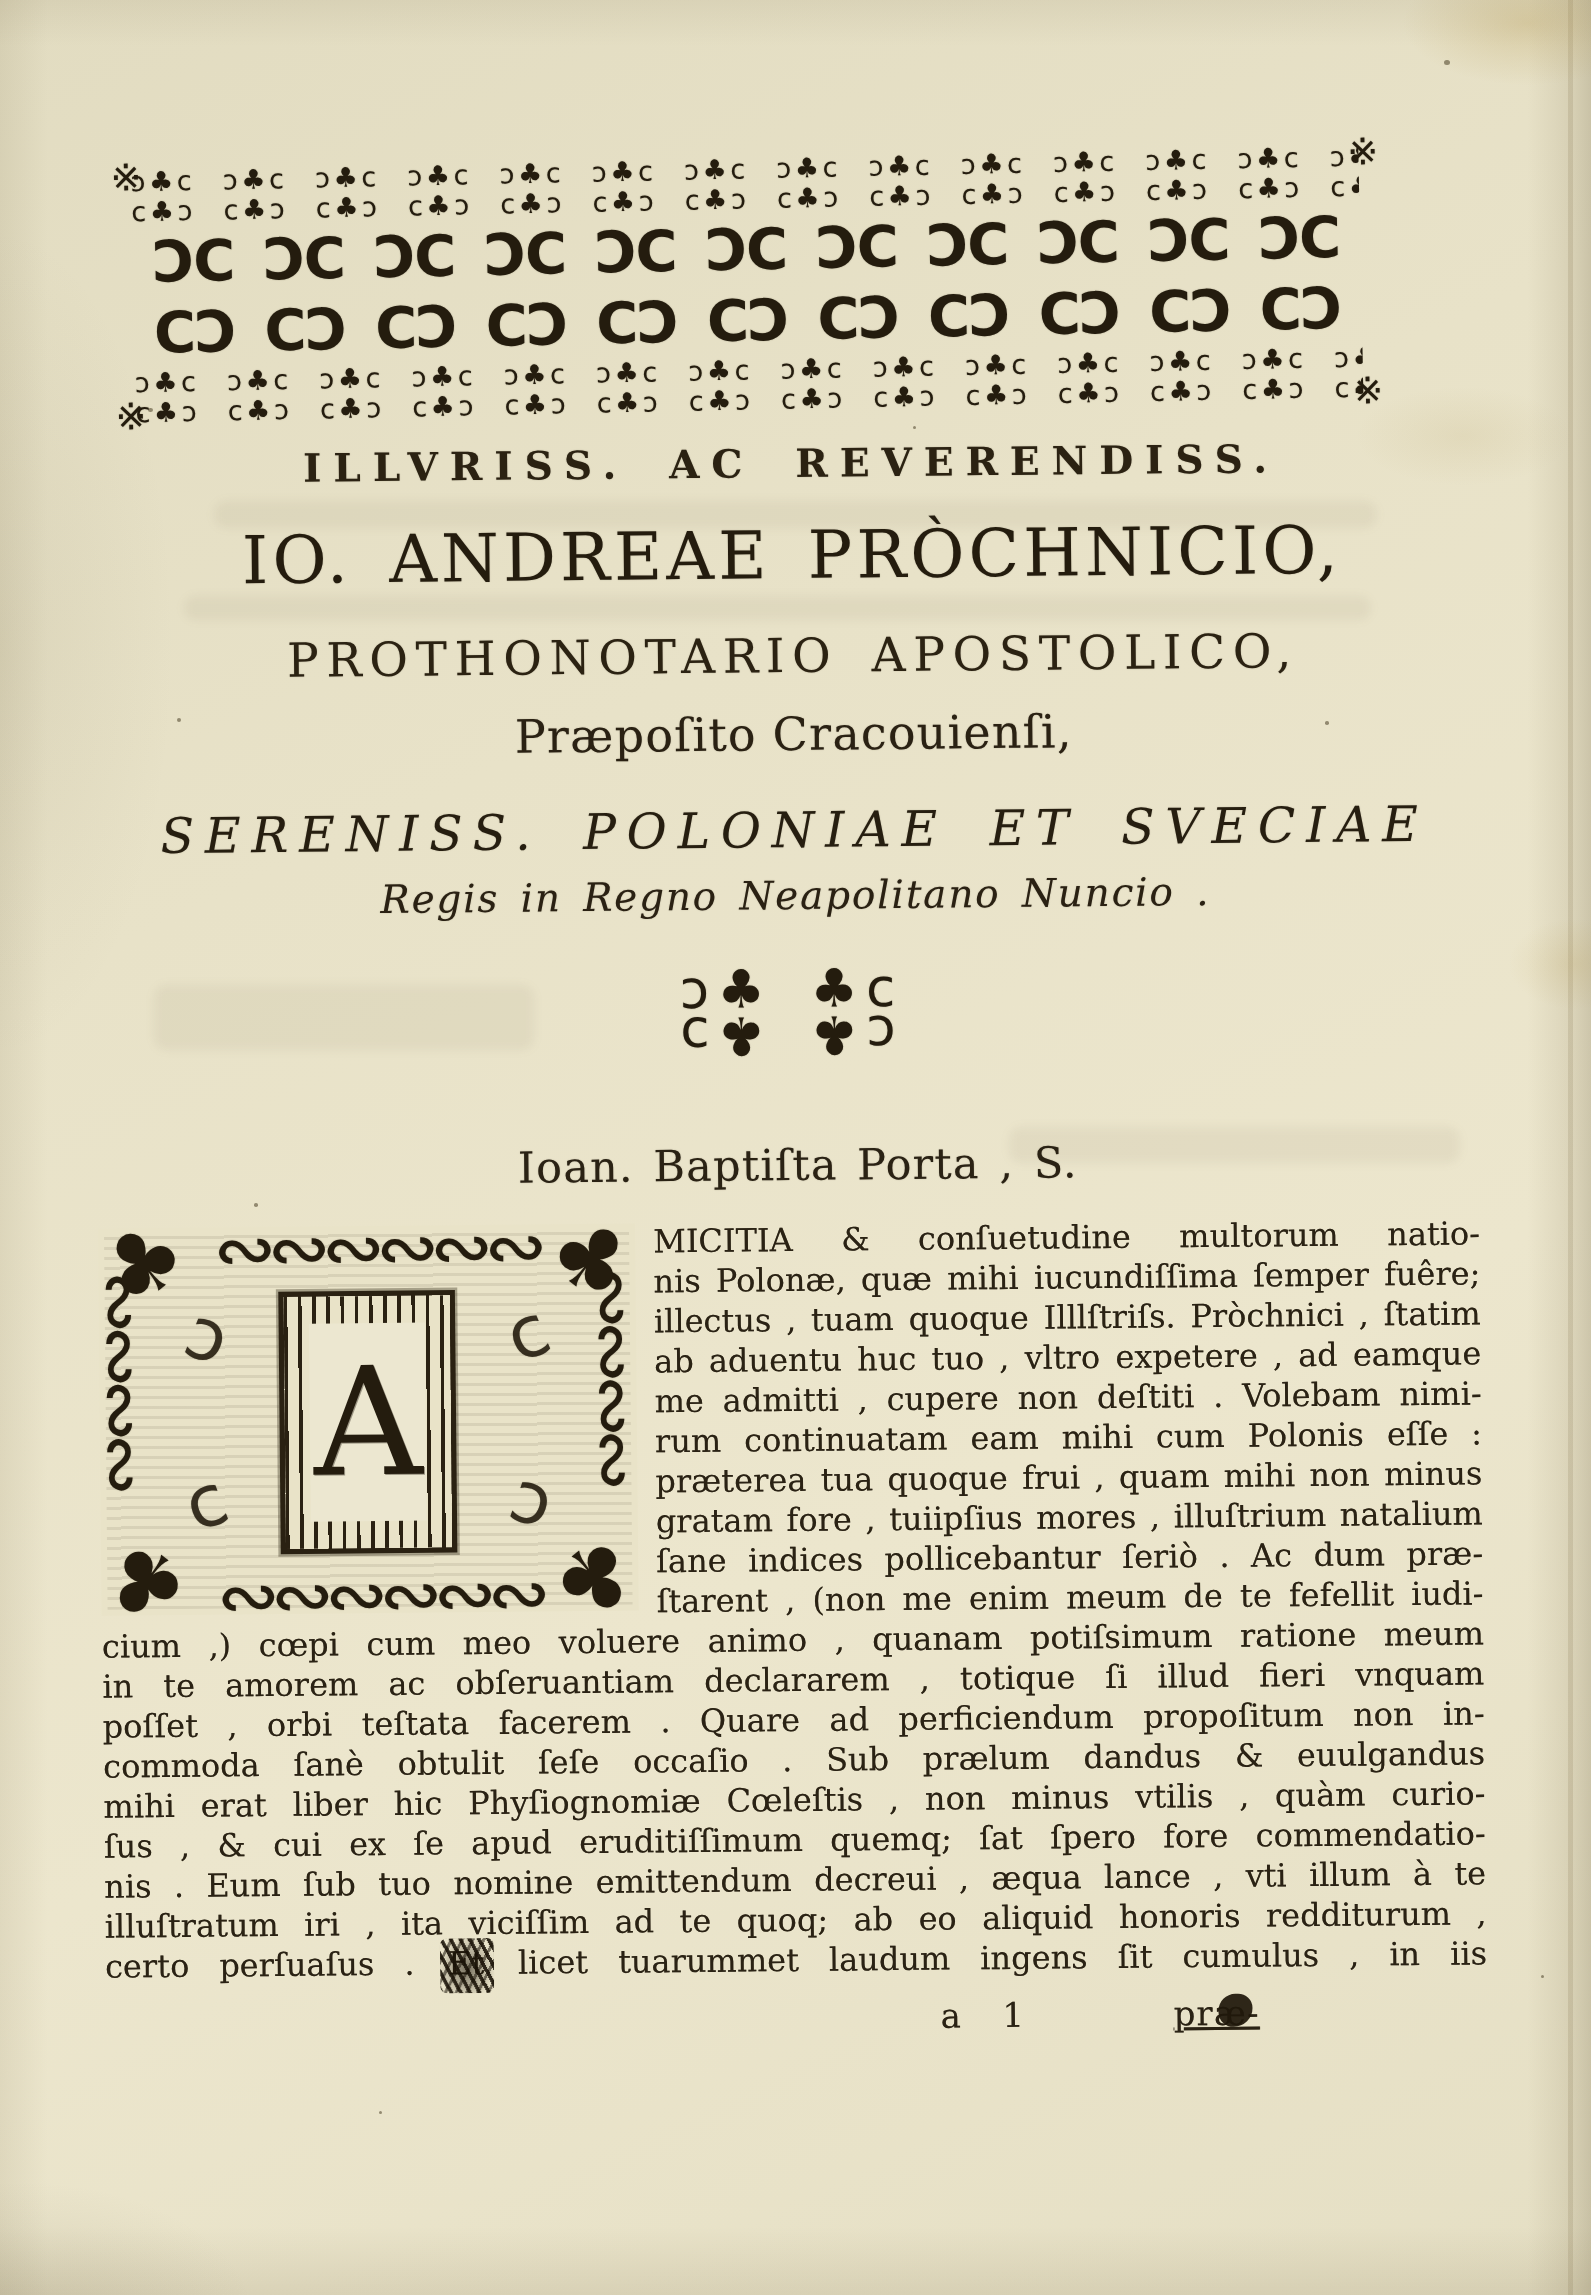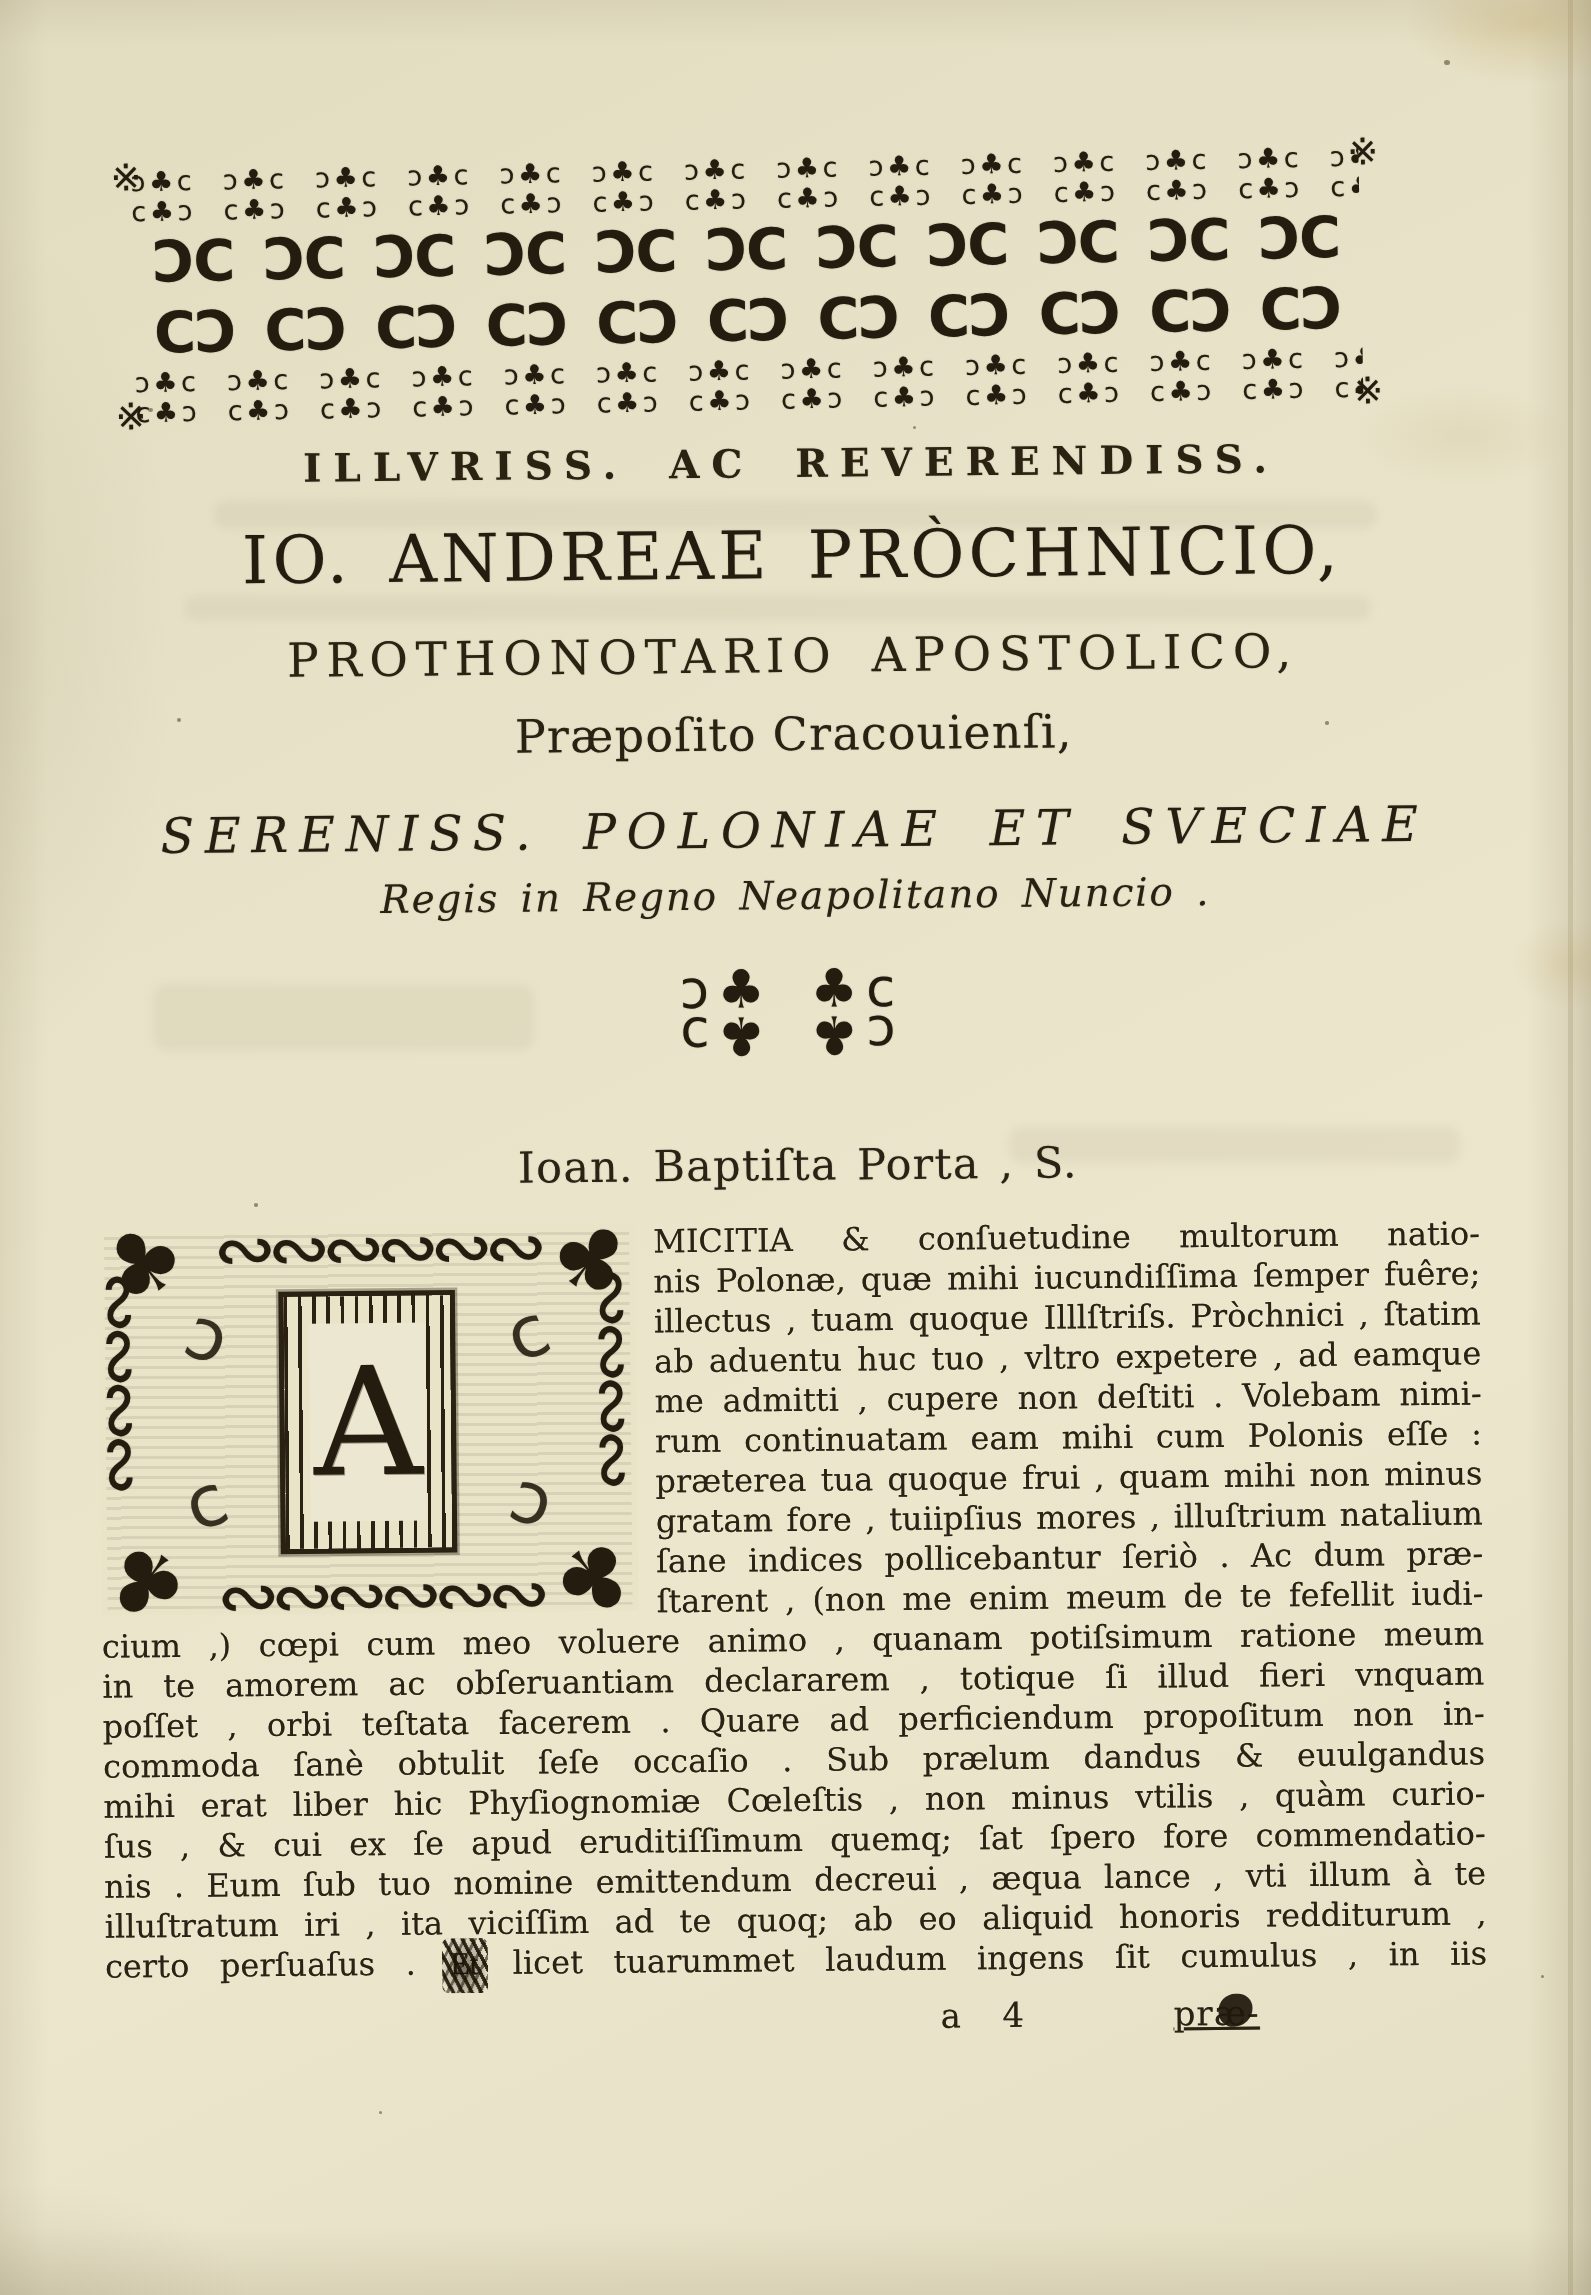--- a/index.html
+++ b/index.html
@@ -85,21 +85,21 @@
   .sc4{right:89px;bottom:83px;transform:rotate(200deg);}
   .panel{position:absolute;left:185px;top:70px;width:166px;height:252px;
     background:repeating-linear-gradient(90deg,#2a2112 0 3.6px,#e9e3c8 3.6px 14.2px);
     box-shadow:0 0 0 5.3px #2a2112, 0 0 0 7.7px rgba(42,33,18,.35);}
   .panel-inner{position:absolute;inset:27px 25px;background:#ece7d0;
     display:flex;align-items:center;justify-content:center;}
   .dropcap{font-family:"DejaVu Serif",serif;font-size:150px;line-height:150px;color:#241c0e;
     text-shadow:1.2px 1.2px 0 rgba(36,28,14,.4);}
 
   
-  .blot{position:relative;display:inline-block;padding:0 3.6px;color:#241c0e;font-family:Liberation Serif, serif;}
+  .blot{position:relative;display:inline-block;padding:0 3.6px;color:#241c0e;}
   .blot::after{content:"";position:absolute;inset:-4.7px -6px -9.5px -4.7px;
     background:
       repeating-linear-gradient(62deg, rgba(26,19,8,.9) 0 3.6px, rgba(26,19,8,0) 3.6px 8.3px),
       repeating-linear-gradient(118deg, rgba(26,19,8,.55) 0 3px, rgba(26,19,8,0) 3px 9.5px),
       radial-gradient(ellipse at 50% 55%, rgba(28,21,9,.55), rgba(28,21,9,0) 75%);
     border-radius:7.1px;}
 
   
   .sig-row{position:absolute;left:95px;top:1997px;width:1382px;height:42px;
     font-size:34px;text-shadow:0 0 0.6px rgba(42,34,20,.55);}
@@ -194,19 +194,19 @@
       <div class="bl">poſſet , orbi teſtata facerem .  Quare ad perficiendum propoſitum non in-</div>
       <div class="bl">commoda ſanè obtulit ſeſe occaſio .  Sub prælum dandus &amp; euulgandus</div>
       <div class="bl">mihi erat liber hic Phyſiognomiæ Cœleſtis , non minus vtilis , quàm curio-</div>
       <div class="bl">ſus , &amp; cui ex ſe apud eruditiſſimum quemq; ſat ſpero fore commendatio-</div>
       <div class="bl">nis .  Eum ſub tuo nomine emittendum decreui , æqua lance , vti illum à te</div>
       <div class="bl">illuſtratum iri , ita viciſſim ad te  quoq; ab eo aliquid honoris redditurum ,</div>
       <div class="bl"><span>certo perſuaſus . </span><span class="blot">Et</span><span> licet tuarummet laudum ingens ſit cumulus , in iis</span></div>
     </div>
 
     <div class="sig-row">
-      <span class="signature">a 4</span>
+      <span class="signature">a 1</span>
       <span class="catchword">præ-</span>
     </div>
 
   </div>
 </div>
 
 
 </body></html>

